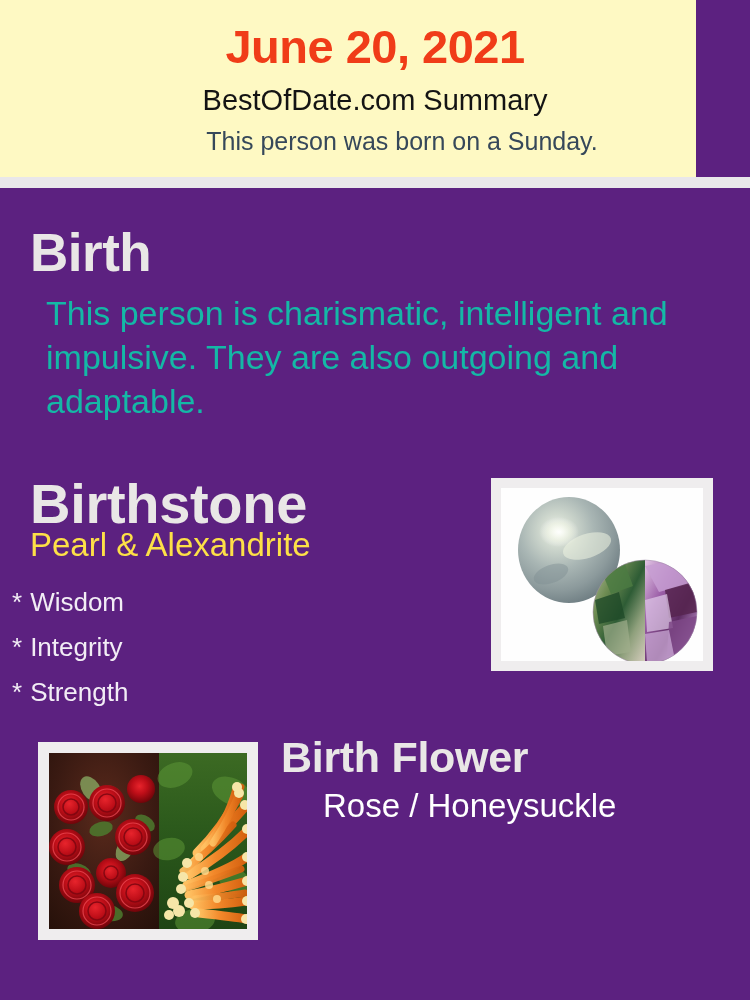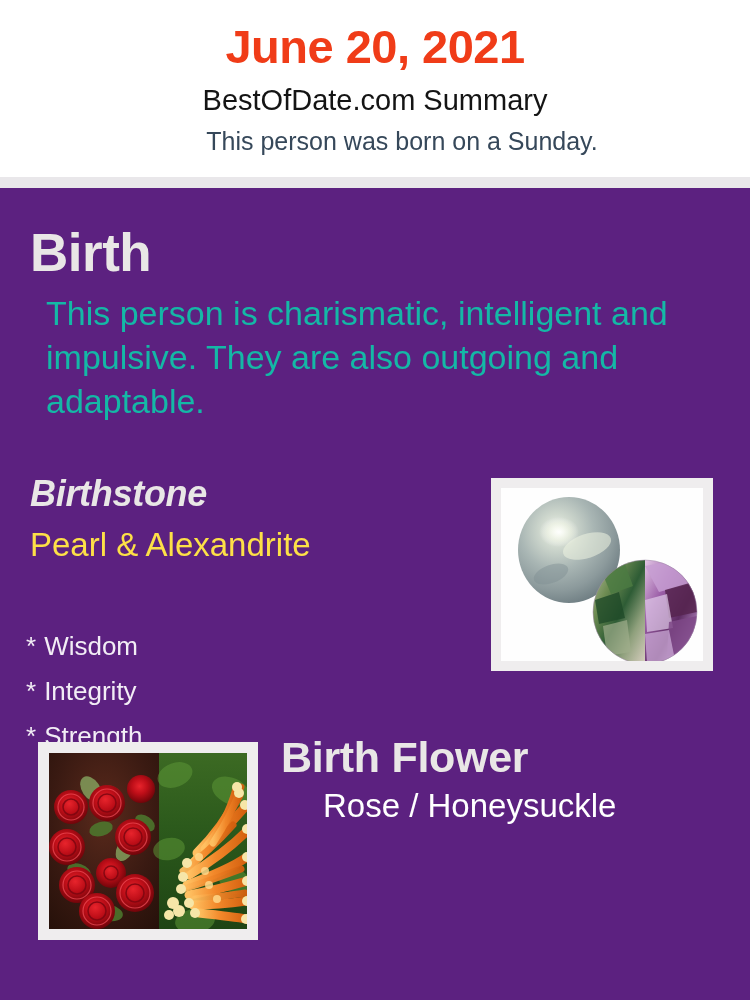--- a/index.html
+++ b/index.html
@@ -13,23 +13,23 @@
     background: #5C2180;
     font-family: "Liberation Sans", sans-serif;
     -webkit-font-smoothing: antialiased;
   }
 
   
   .header {
     position: absolute;
     left: 0;
     top: 0;
-    width: 750px;
+    width: 696px;
     height: 177px;
-    background: #ffffff;
+    background: #fef9c3;
     text-align: center;
     box-sizing: border-box;
   }
   .header-date {
     position: absolute;
     left: 0;
     top: 22px;
     width: 750px;
     font-size: 47px;
     font-weight: bold;
@@ -96,42 +96,40 @@
     font-weight: normal;
     color: #14b8a6;
     line-height: 1.30;
   }
 
   
   .stone-title {
     position: absolute;
     left: 30px;
     top: 288px;
-    font-size: 36px;
+    font-size: 56px;
     font-weight: bold;
     color: #E9E7E6;
     letter-spacing: -0.3px;
     line-height: 1;
-    font-style: italic;
   }
   .stone-name {
     position: absolute;
     left: 30px;
     top: 340px;
     font-size: 33px;
     font-weight: normal;
     color: #fde047;
     line-height: 1;
   }
   .stone-traits {
     position: absolute;
-    left: 26px;
+    left: 12px;
     top: 392px;
     width: 420px;
-    margin-top: 44px;
   }
   .trait {
     font-size: 26px;
     color: #F2EDF5;
     line-height: 45px;
     white-space: nowrap;
   }
   .trait .star { margin-right: 8px; }
 
   

